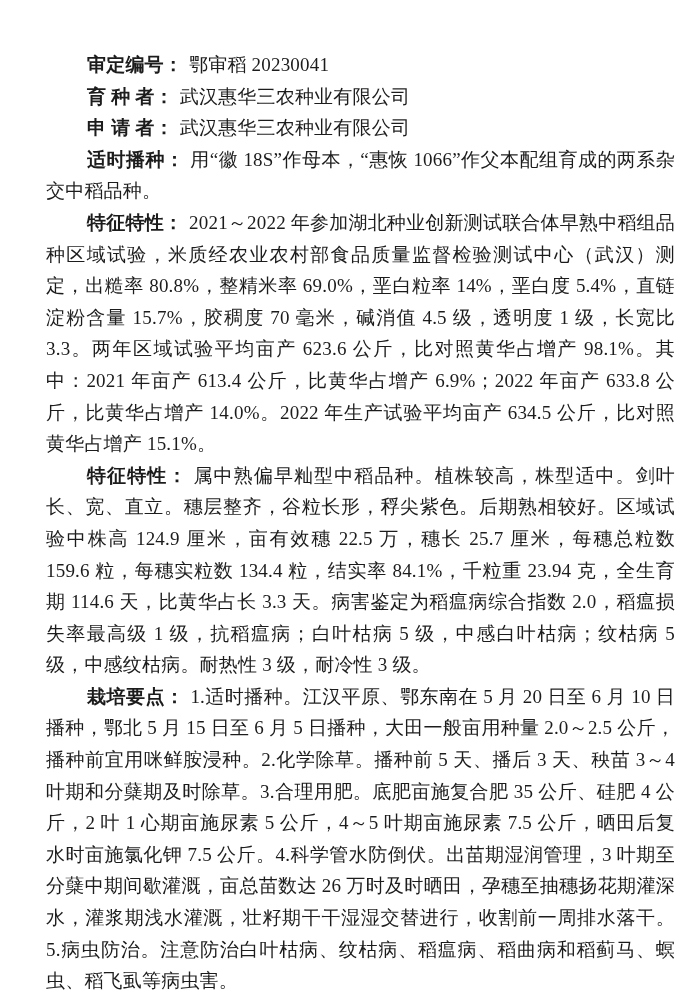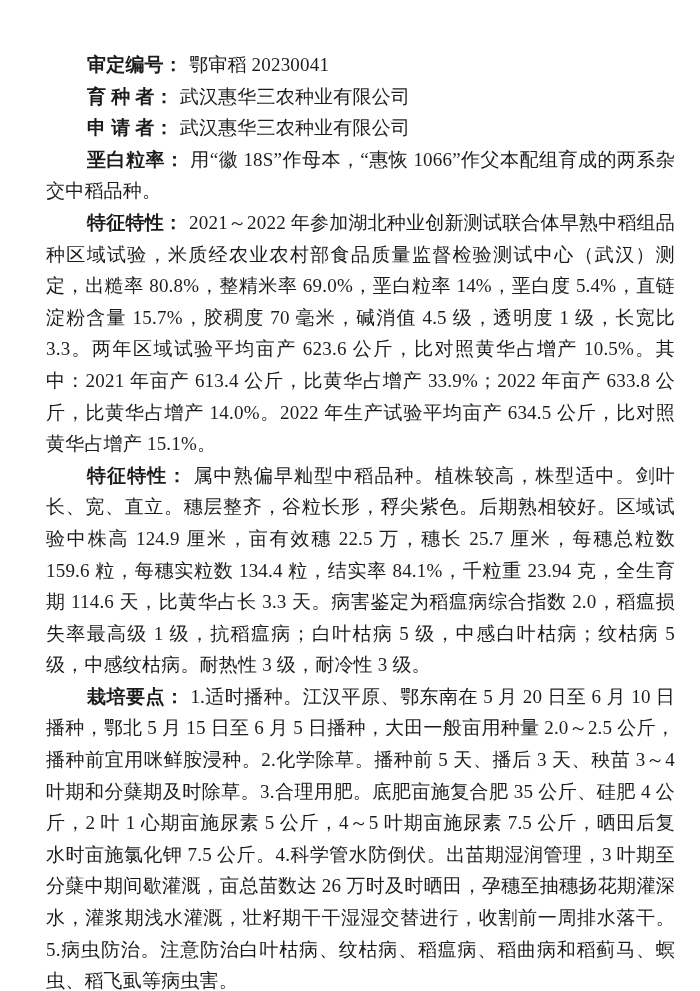--- a/index.html
+++ b/index.html
@@ -35,23 +35,23 @@
 
 <div class="page">
   <div class="doc">
 
     <p><span class="label">审定编号：</span><span>鄂审稻 20230041</span></p>
 
     <p><span class="label">育 种 者：</span><span>武汉惠华三农种业有限公司</span></p>
 
     <p><span class="label">申 请 者：</span><span>武汉惠华三农种业有限公司</span></p>
 
-    <p><span class="label">垩白粒率：</span><span>用“徽 18S”作母本，“惠恢 1066”作父本配组育成的两系杂交中稻品种。</span></p>
+    <p><span class="label">适时播种：</span><span>用“徽 18S”作母本，“惠恢 1066”作父本配组育成的两系杂交中稻品种。</span></p>
 
-    <p><span class="label">特征特性：</span><span>2021～2022 年参加湖北种业创新测试联合体早熟中稻组品种区域试验，米质经农业农村部食品质量监督检验测试中心（武汉）测定，出糙率 80.8%，整精米率 69.0%，垩白粒率 14%，垩白度 5.4%，直链淀粉含量 15.7%，胶稠度 70 毫米，碱消值 4.5 级，透明度 1 级，长宽比 3.3。两年区域试验平均亩产 623.6 公斤，比对照黄华占增产 10.5%。其中：2021 年亩产 613.4 公斤，比黄华占增产 33.9%；2022 年亩产 633.8 公斤，比黄华占增产 14.0%。2022 年生产试验平均亩产 634.5 公斤，比对照黄华占增产 15.1%。</span></p>
+    <p><span class="label">特征特性：</span><span>2021～2022 年参加湖北种业创新测试联合体早熟中稻组品种区域试验，米质经农业农村部食品质量监督检验测试中心（武汉）测定，出糙率 80.8%，整精米率 69.0%，垩白粒率 14%，垩白度 5.4%，直链淀粉含量 15.7%，胶稠度 70 毫米，碱消值 4.5 级，透明度 1 级，长宽比 3.3。两年区域试验平均亩产 623.6 公斤，比对照黄华占增产 98.1%。其中：2021 年亩产 613.4 公斤，比黄华占增产 6.9%；2022 年亩产 633.8 公斤，比黄华占增产 14.0%。2022 年生产试验平均亩产 634.5 公斤，比对照黄华占增产 15.1%。</span></p>
 
     <p><span class="label">特征特性：</span><span>属中熟偏早籼型中稻品种。植株较高，株型适中。剑叶长、宽、直立。穗层整齐，谷粒长形，稃尖紫色。后期熟相较好。区域试验中株高 124.9 厘米，亩有效穗 22.5 万，穗长 25.7 厘米，每穗总粒数 159.6 粒，每穗实粒数 134.4 粒，结实率 84.1%，千粒重 23.94 克，全生育期 114.6 天，比黄华占长 3.3 天。病害鉴定为稻瘟病综合指数 2.0，稻瘟损失率最高级 1 级，抗稻瘟病；白叶枯病 5 级，中感白叶枯病；纹枯病 5 级，中感纹枯病。耐热性 3 级，耐冷性 3 级。</span></p>
 
     <p><span class="label">栽培要点：</span><span>1.适时播种。江汉平原、鄂东南在 5 月 20 日至 6 月 10 日播种，鄂北 5 月 15 日至 6 月 5 日播种，大田一般亩用种量 2.0～2.5 公斤，播种前宜用咪鲜胺浸种。2.化学除草。播种前 5 天、播后 3 天、秧苗 3～4 叶期和分蘖期及时除草。3.合理用肥。底肥亩施复合肥 35 公斤、硅肥 4 公斤，2 叶 1 心期亩施尿素 5 公斤，4～5 叶期亩施尿素 7.5 公斤，晒田后复水时亩施氯化钾 7.5 公斤。4.科学管水防倒伏。出苗期湿润管理，3 叶期至分蘖中期间歇灌溉，亩总苗数达 26 万时及时晒田，孕穗至抽穗扬花期灌深水，灌浆期浅水灌溉，壮籽期干干湿湿交替进行，收割前一周排水落干。5.病虫防治。注意防治白叶枯病、纹枯病、稻瘟病、稻曲病和稻蓟马、螟虫、稻飞虱等病虫害。</span></p>
 
     <p><span class="label">适宜范围：</span><span>适于湖北省鄂西南以外地区作中稻种植。</span></p>
 
   </div>
 </div>
 

